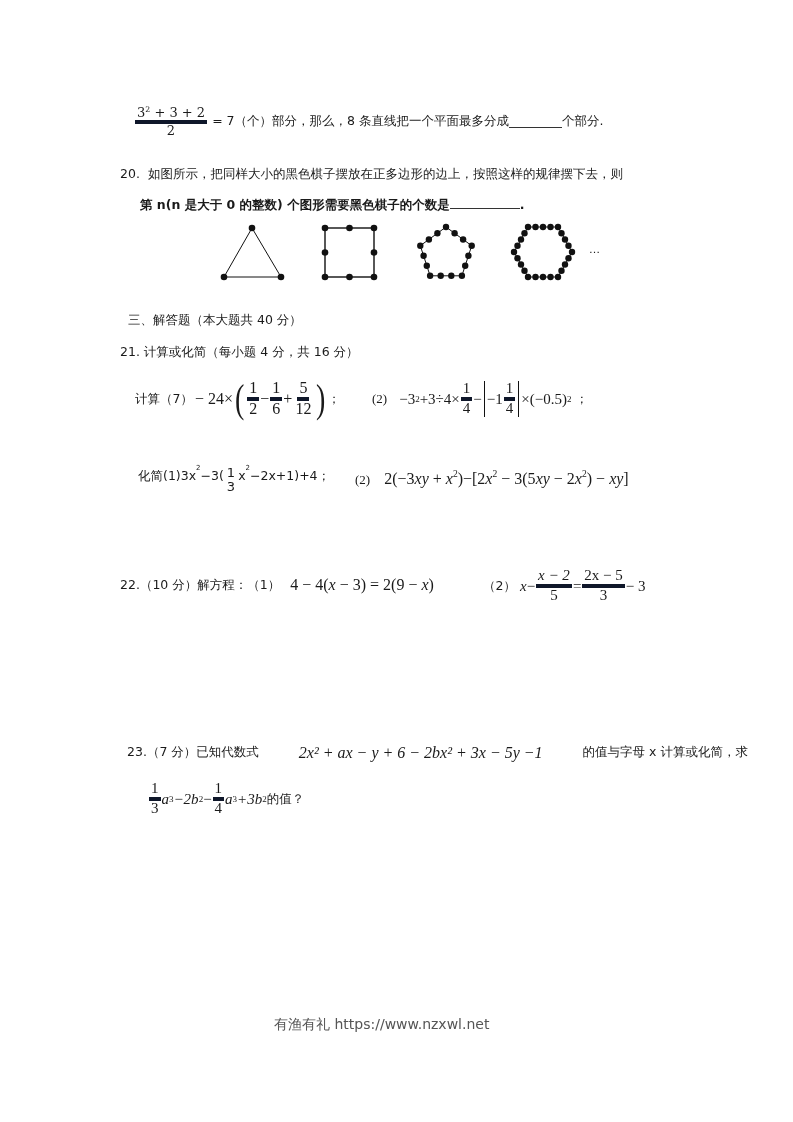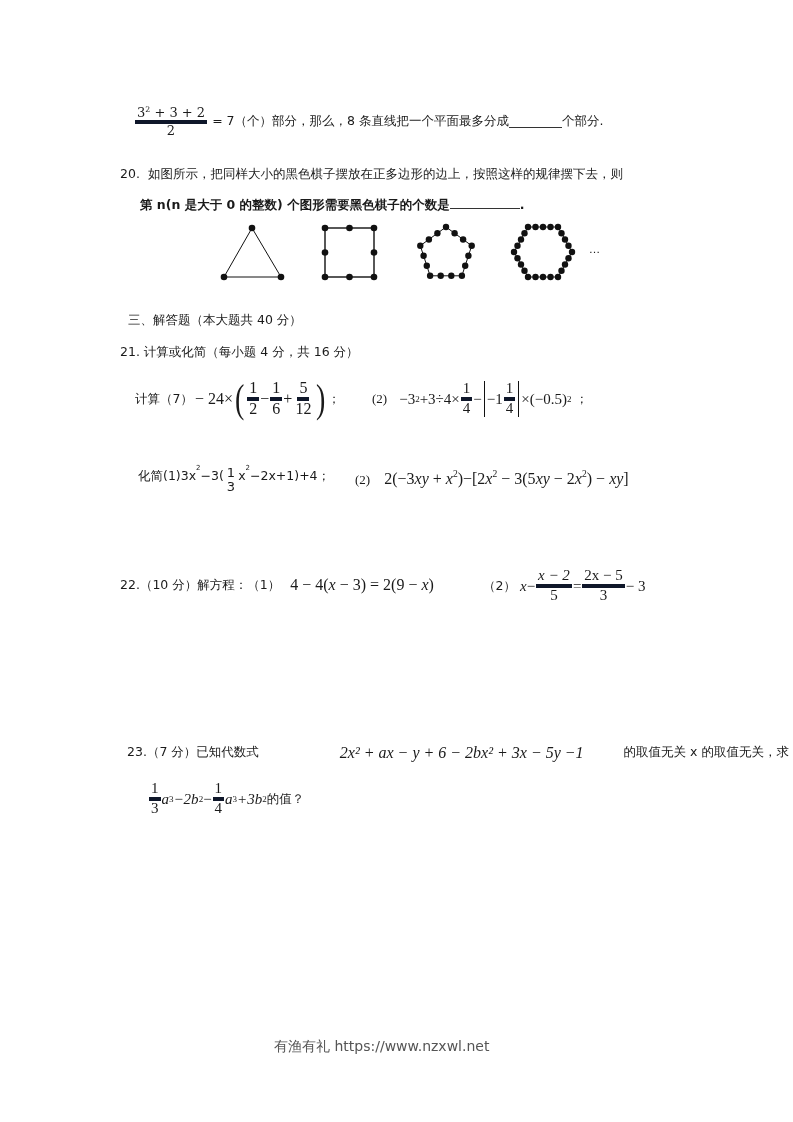--- a/index.html
+++ b/index.html
@@ -203,22 +203,22 @@
   <span>=</span>
   <span class="frac">
       <span class="num">2x − 5</span>
       <span class="den">3</span>
     </span>
   <span>− 3</span>
 </div>
 
 <div class="abs" style="left:127px; top:744px; display:flex; align-items:flex-start;gap:40px;">
   <span class="cn">23.（7 分）已知代数式</span>
-  <span class="m i" style="font-size:16px;margin-left:41px;">2x² + ax − y + 6 − 2bx² + 3x − 5y −1</span>
-  <span class="cn">的取值无关 x 的取值无关，求</span>
+  <span class="m i" style="font-size:16px;">2x² + ax − y + 6 − 2bx² + 3x − 5y −1</span>
+  <span class="cn">的值与字母 x 计算或化简，求</span>
 </div>
 <div class="abs m" style="left:148px; top:778px; height:42px; display:flex; align-items:center; font-size:15px;">
   <span class="frac">
       <span class="num">1</span>
       <span class="den">3</span>
     </span>
   <span class="i">a</span>
     <sup>3</sup>
   <span class="i"> −2b</span>
     <sup>2</sup>
@@ -227,13 +227,13 @@
       <span class="num">1</span>
       <span class="den">4</span>
     </span>
   <span class="i">a</span>
     <sup>3</sup>
   <span class="i"> +3b</span>
     <sup>2</sup>
   <span class="cn"> 的值？</span>
 </div>
 
-<div class="abs footer" style="left:274px; top:1038px;">有渔有礼 https://www.nzxwl.net</div>
+<div class="abs footer" style="left:274px; top:1016px;">有渔有礼 https://www.nzxwl.net</div>
 
 </body></html>

